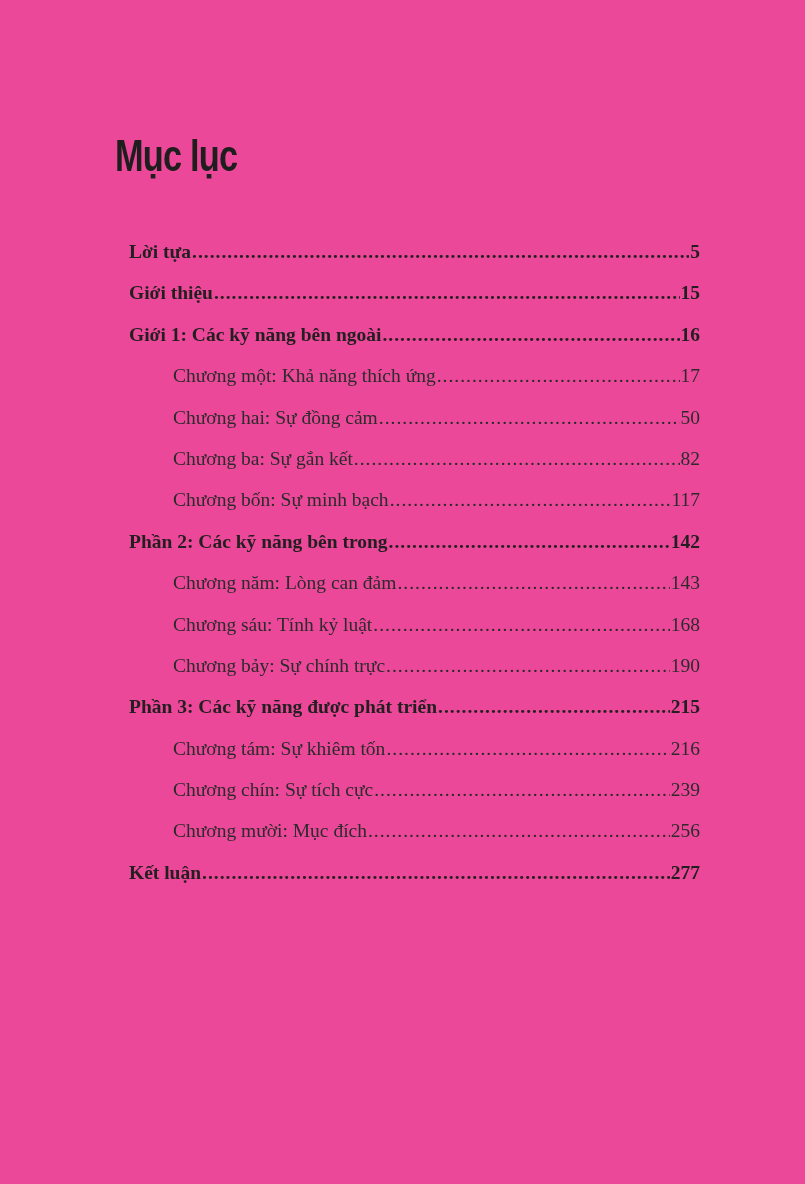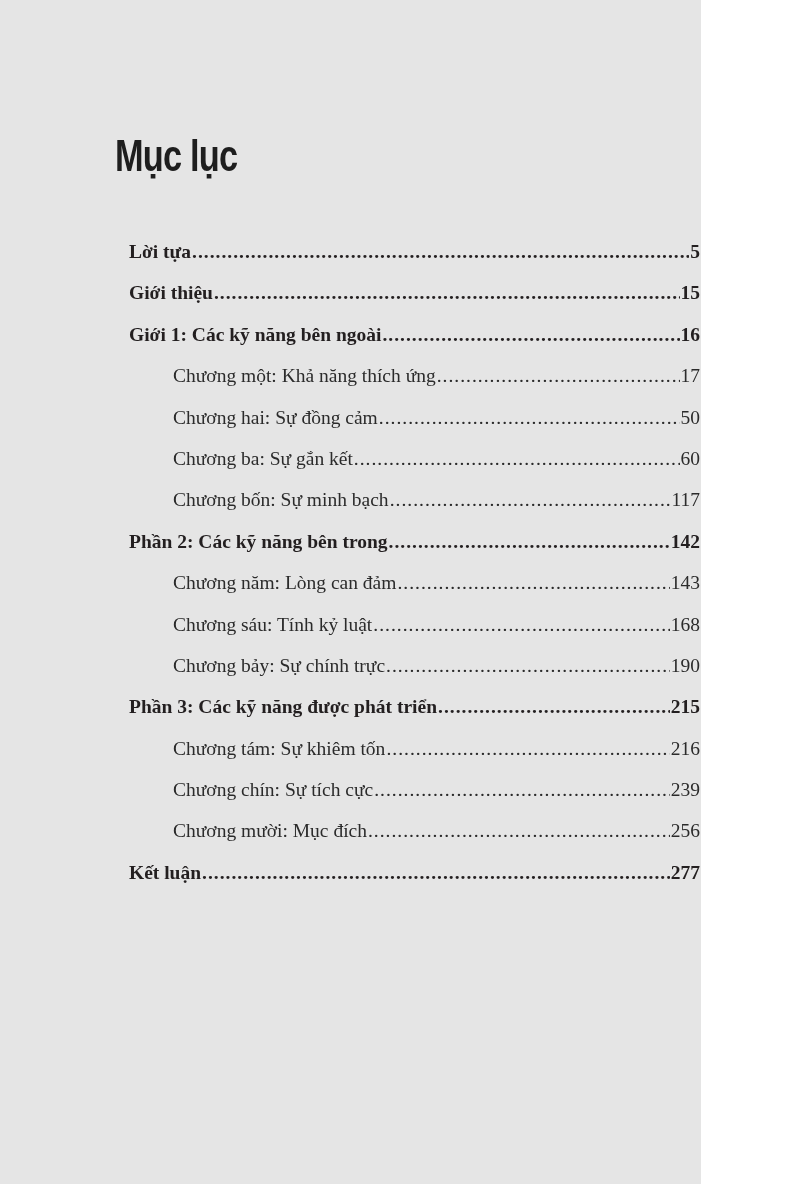--- a/index.html
+++ b/index.html
@@ -10,22 +10,22 @@
     body {
       width: 805px;
       height: 1184px;
       position: relative;
       overflow: hidden;
       color: #231f20;
     }
     .page {
       position: absolute;
       left: 0; top: 0;
-      width: 701px; height: 1184px;
-      background: #e5e5e5;
+      width: 805px; height: 1184px;
+      background: #ec4899;
     }
     .title {
       position: absolute;
       left: 115px;
       top: 128px;
       margin: 0;
       font-family: "Liberation Sans", sans-serif;
       font-weight: bold;
       font-size: 44px;
       line-height: 56px;
@@ -106,21 +106,21 @@
       <span class="toc-page">17</span>
     </li>
     <li class="toc-entry level-2">
       <span class="toc-label">Chương hai: Sự đồng cảm</span>
       <span class="toc-leader"></span>
       <span class="toc-page">50</span>
     </li>
     <li class="toc-entry level-2">
       <span class="toc-label">Chương ba: Sự gắn kết</span>
       <span class="toc-leader"></span>
-      <span class="toc-page">60</span>
+      <span class="toc-page">82</span>
     </li>
     <li class="toc-entry level-2">
       <span class="toc-label">Chương bốn: Sự minh bạch</span>
       <span class="toc-leader"></span>
       <span class="toc-page">117</span>
     </li>
     <li class="toc-entry level-1">
       <span class="toc-label">Phần 2: Các kỹ năng bên trong</span>
       <span class="toc-leader"></span>
       <span class="toc-page">142</span>

